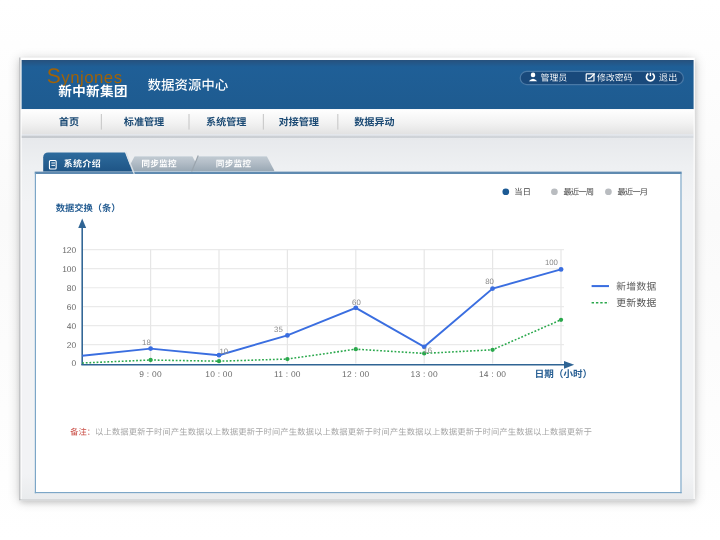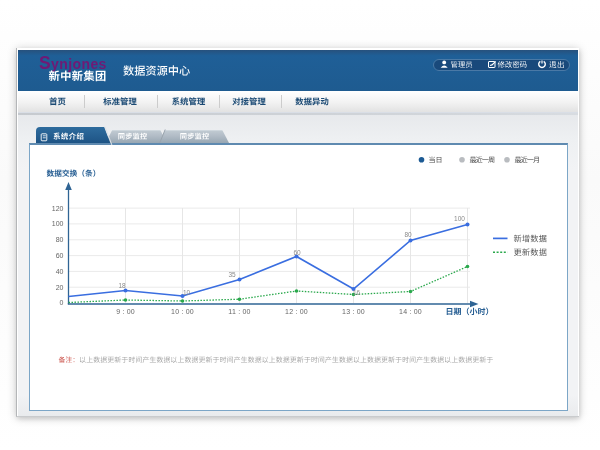--- a/index.html
+++ b/index.html
@@ -25,21 +25,21 @@
 <div class="abs" style="left:17.5px;top:115px;width:560px;height:300.5px;background:linear-gradient(180deg,#e7e9ec 0%,#eef0f2 8%,#f2f3f5 18%,#f2f3f5 93%,#e9ebed 100%)"></div>
 
 <div class="abs" style="left:105.5px;top:129.5px;width:61.5px;height:13.5px;background:linear-gradient(180deg,#dde4e9 0,#bfc9d1 1px,#b4bec8 40%,#98a7b3 100%);clip-path:polygon(7px 0,calc(100% - 7px) 0,100% 100%,0 100%)"></div>
 <div class="abs" style="left:158.5px;top:129.5px;width:70.5px;height:13.5px;background:linear-gradient(180deg,#dde4e9 0,#bfc9d1 1px,#b4bec8 40%,#98a7b3 100%);clip-path:polygon(7px 0,calc(100% - 7px) 0,100% 100%,0 100%)"></div>
 <div class="abs" style="left:35.5px;top:126.5px;width:75.5px;height:18.5px;background:linear-gradient(180deg,#2e6c9e,#1c5182);clip-path:polygon(0 0,calc(100% - 7px) 0,100% 100%,0 100%);border-radius:4px 0 0 0"></div>
 
 <div class="abs" style="left:29px;top:143px;width:538.5px;height:267.5px;background:#fff;border:1px solid #7ca6c7;border-top:2px solid #5f8ab0"></div>
 
 <div class="abs" style="left:432.5px;top:58.8px;width:137px;height:12px;background:#19497b;border:1px solid #4a79a6;border-radius:7px"></div>
 
-<div class="abs" style="left:39px;top:53px;width:130px;color:#701a75;font-size:14px;font-weight:bold;letter-spacing:0.4px"><span style="font-size:17.5px">S</span>ynjones</div>
+<div class="abs" style="left:39px;top:53px;width:130px;color:#a16207;font-size:14px;font-weight:normal;letter-spacing:0.4px"><span style="font-size:17.5px">S</span>ynjones</div>
 
 <svg class="abs" style="left:0;top:0" width="600" height="450" viewBox="0 0 600 450">
 
 <g stroke="#eaeaea" stroke-width="1">
 <line x1="68.5" y1="208.1" x2="470" y2="208.1"></line>
 <line x1="68.5" y1="223.9" x2="470" y2="223.9"></line>
 <line x1="68.5" y1="239.8" x2="470" y2="239.8"></line>
 <line x1="68.5" y1="255.6" x2="470" y2="255.6"></line>
 <line x1="68.5" y1="271.4" x2="470" y2="271.4"></line>
 <line x1="68.5" y1="287.2" x2="470" y2="287.2"></line>

